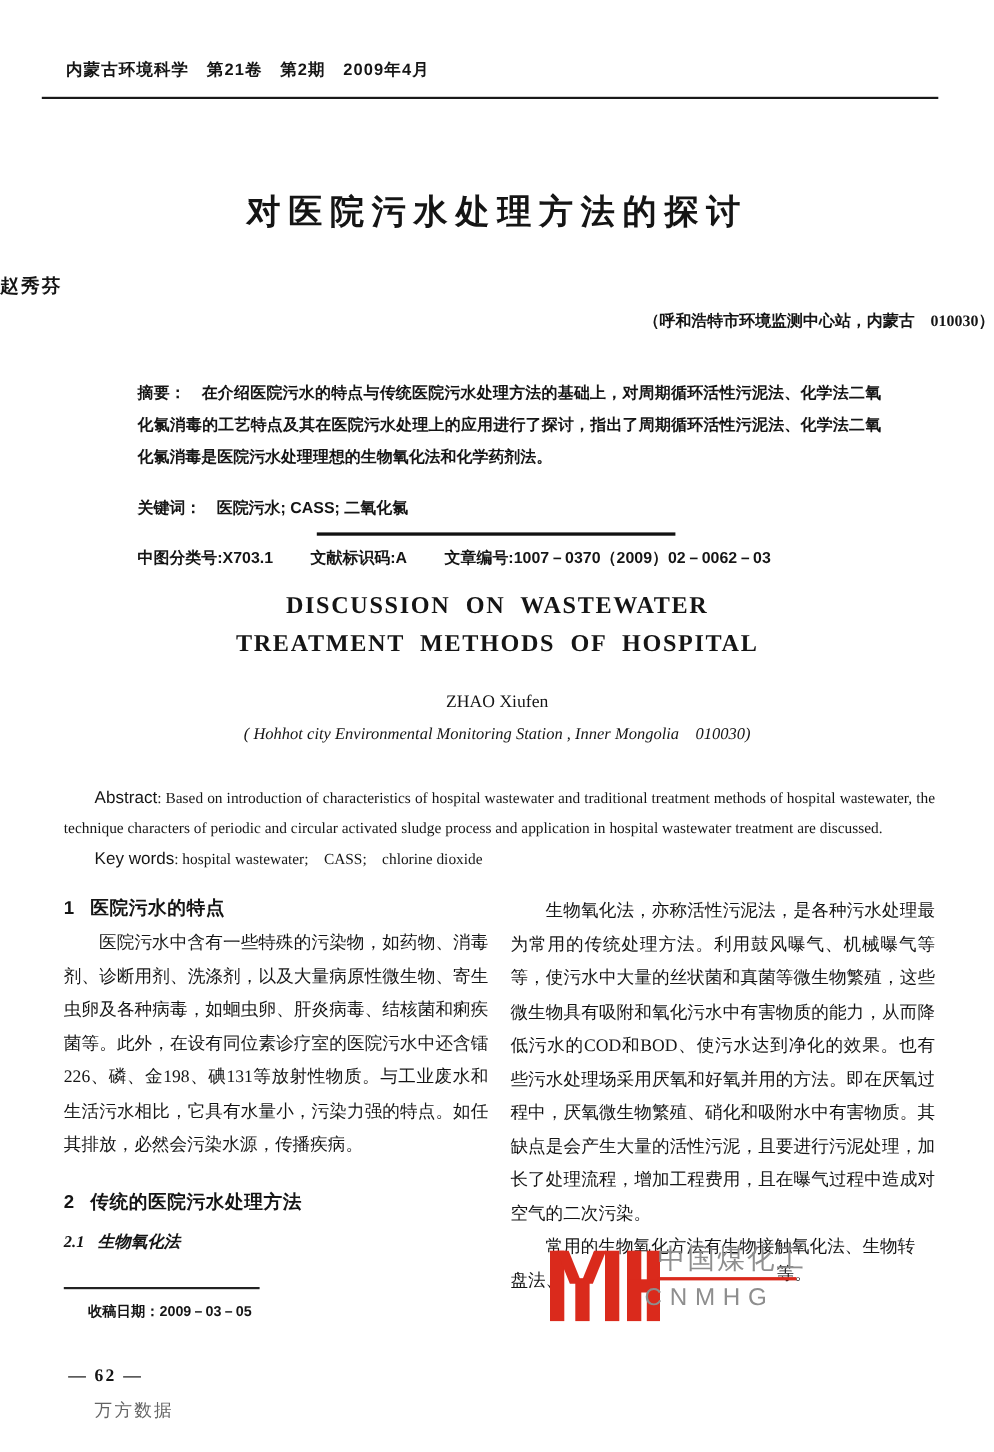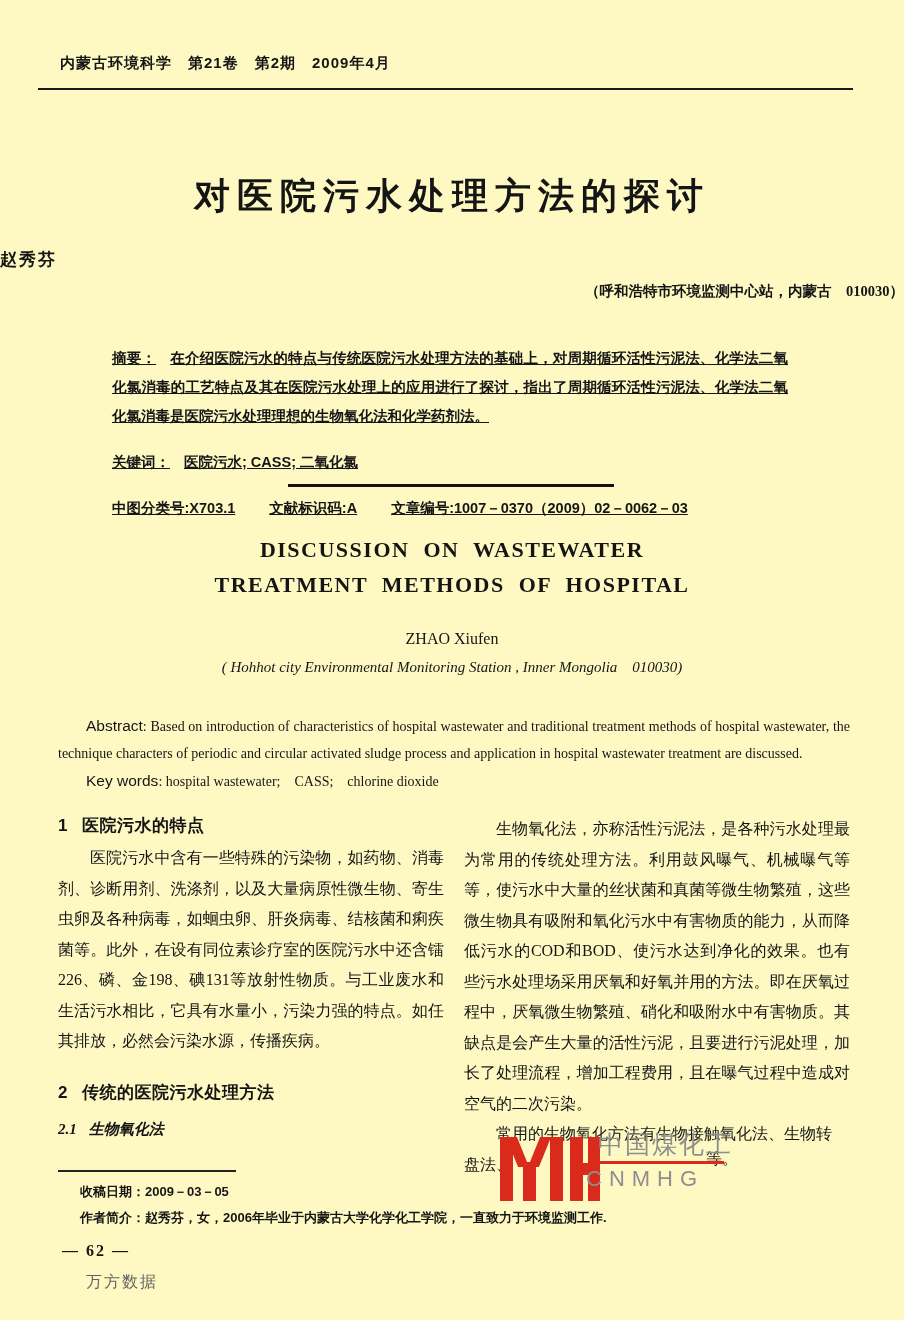--- a/index.html
+++ b/index.html
@@ -3,57 +3,56 @@
 <meta charset="utf-8">
 <style>
   * { margin: 0; padding: 0; box-sizing: border-box; }
   html, body { background: #e8e8e6; }
   body { font-family: "Liberation Serif", "DejaVu Serif", serif; }
   .page {
     position: relative;
     width: 904px;
     height: 1320px;
     margin: 0 auto;
-    background: #fef9c3;
+    background: #ffffff;
     color: #151515;
     overflow: hidden;
   }
   .sans { font-family: "Liberation Sans", "DejaVu Sans", sans-serif; }
 
   
   .journal-header {
     position: absolute; left: 60px; top: 54px;
     font-size: 15px; font-weight: bold; letter-spacing: 1px;
   }
   .header-rule {
     position: absolute; left: 38px; top: 88px;
     width: 815px; height: 2px; background: #1a1a1a;
   }
 
   
   .cn-title {
     position: absolute; left: 0; top: 172px; width: 100%;
-    text-align: center; font-size: 36px; font-weight: bold;
+    text-align: center; font-size: 31px; font-weight: bold;
     letter-spacing: 7px;
   }
   .cn-author {
     position: absolute; left: 0; top: 248px; width: 100%;
     font-size: 17px; font-weight: bold; letter-spacing: 2px;
   }
   .cn-affil {
     position: absolute; left: 0; top: 282px; width: 100%;
     text-align: right; font-size: 14.5px; font-weight: bold;
   }
 
   
   .abstract-cn {
-    position: absolute; left: 112px; top: 344px; width: 676px;
+    position: absolute; left: 125px; top: 344px; width: 676px;
     font-size: 14.5px; font-weight: bold; line-height: 29px;
     font-family: "Liberation Sans", "DejaVu Sans", sans-serif;
-    text-decoration: underline;
   }
   .abstract-cn p { text-align: justify; word-break: break-all; }
   .abstract-cn .meta-line { margin-top: 17px; white-space: nowrap; }
   .gap-s { display: inline-block; width: 14px; }
   .gap-m { display: inline-block; width: 34px; }
 
   .center-rule {
     position: absolute; left: 288px; top: 484px;
     width: 326px; height: 2.5px; background: #111;
   }
@@ -216,19 +215,18 @@
       <div class="wm-cross" style="background: rgb(218, 42, 28);"></div>
     </div>
     <div class="wm-brand" style="color: rgb(142, 142, 142);">中国煤化工</div>
     <div class="wm-underline" style="background: rgb(218, 42, 28);"></div>
     <div class="wm-code" style="color: rgb(142, 142, 142);">CNMHG</div>
   </div>
 
   <div class="footnote-rule"></div>
   <div class="footnote">
     <div><span>收稿日期：</span><span>2009－03－05</span></div>
-    <div><span>作者简介：</span><span>赵秀芬，女，2006年毕业于内蒙古大学化学化工学院，一直致力于环境监测工作.</span></div>
   </div>
 
   <div class="page-number">— 62 —</div>
   <div class="scan-mark">万方数据</div>
 
 </div>
 
 </body></html>

